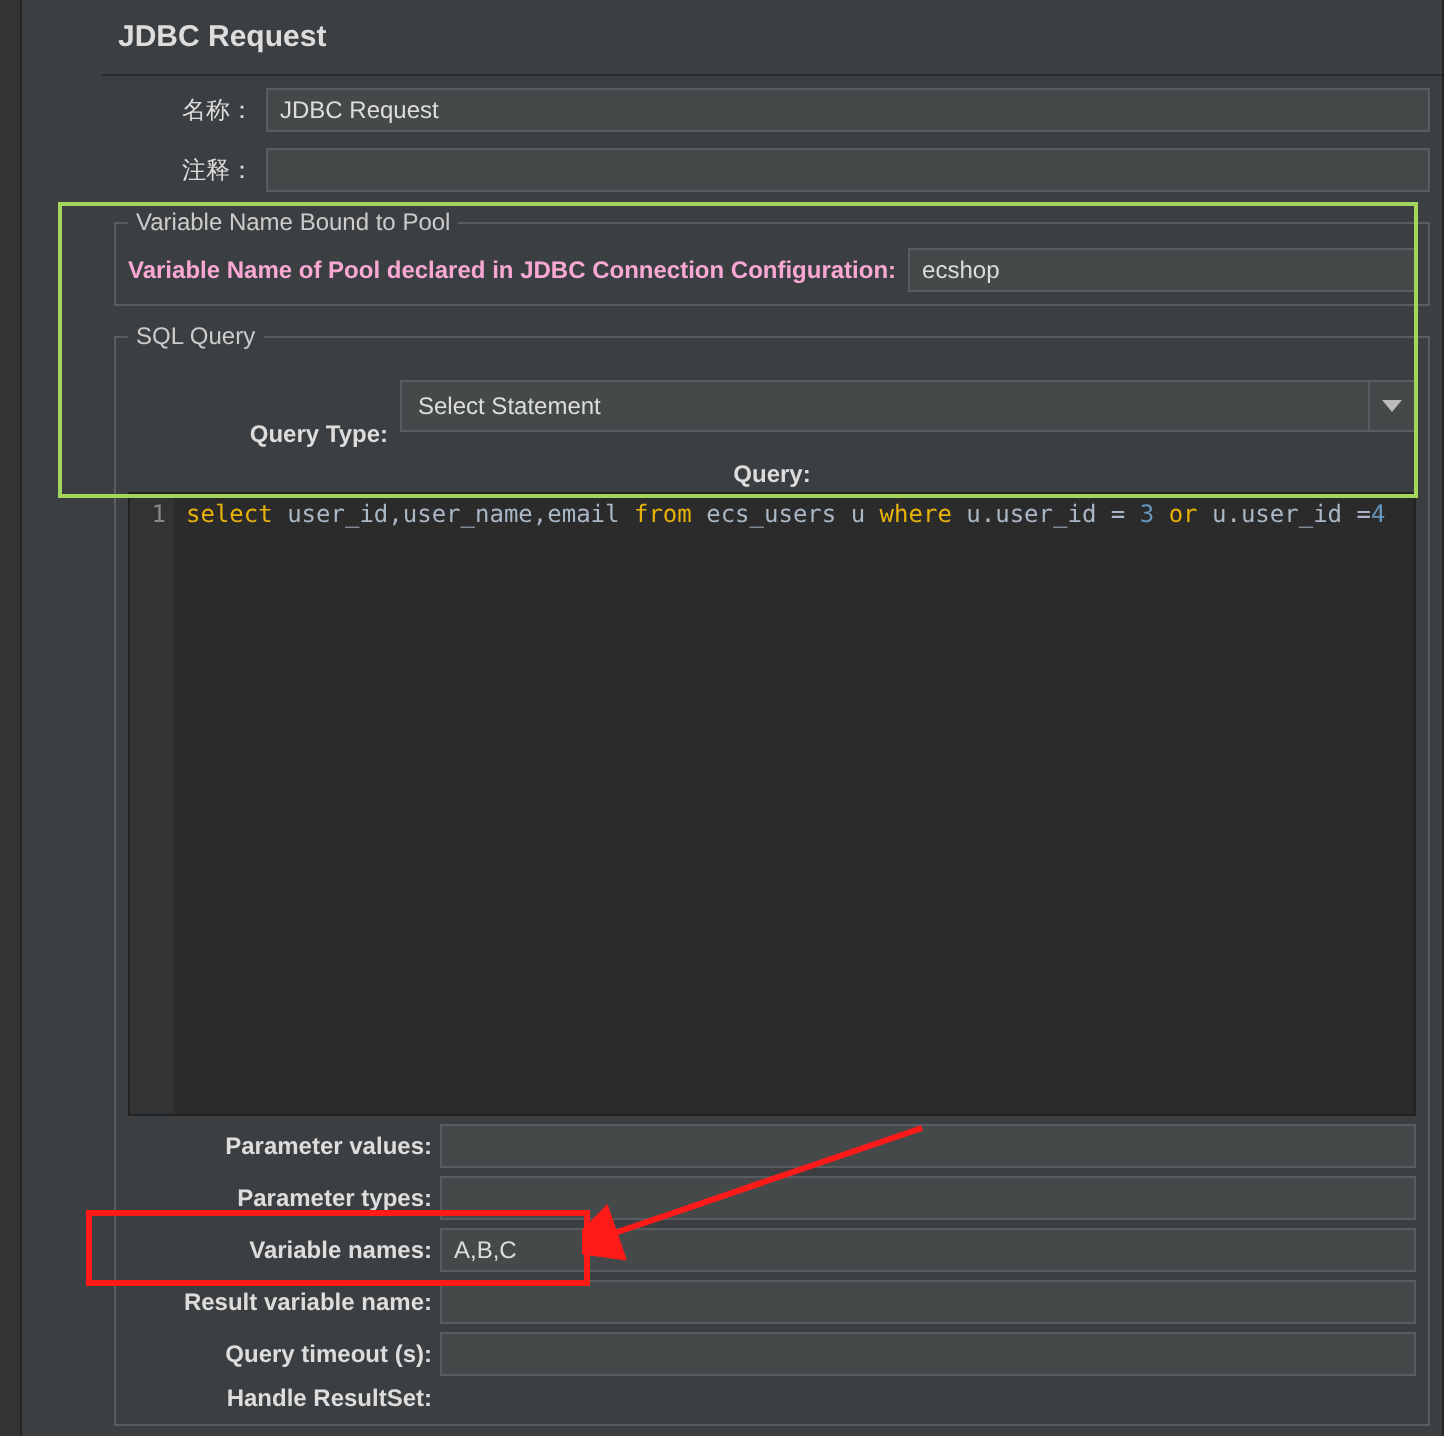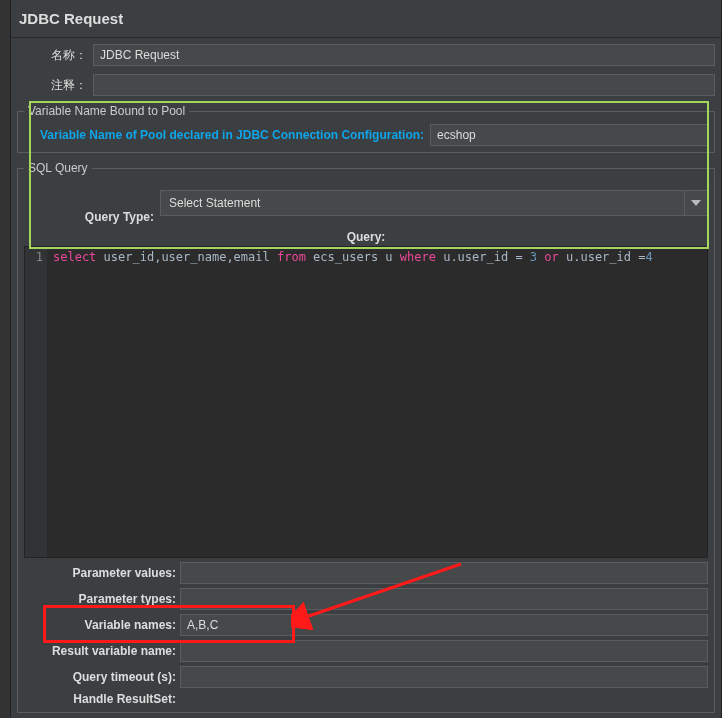--- a/index.html
+++ b/index.html
@@ -16,20 +16,21 @@
   .panel{
     box-sizing:border-box;
     width:712px;
     height:718px;
     margin-left:10px;
     border-left:1px solid #222;
     border-right:1px solid #222;
     background:#3c3f41;
     display:flex;
     flex-direction:column;
+    padding-left:40px;
   }
   .title-bar{
     padding:10px 8px 10px 8px;
     font-size:15px;
     font-weight:bold;
     color:#ddd;
     border-bottom:1px solid #2b2b2b;
   }
   .body{
     flex:1;
@@ -71,24 +72,23 @@
     font-weight:normal;
     padding:0 4px;
     font-size:12px;
   }
   .pool-row{
     display:flex;
     align-items:center;
     gap:6px;
   }
   .pool-row .plabel{
-    color:#0ea5e9;
+    color:#f9a8d4;
     font-weight:bold;
     white-space:nowrap;
-    margin-left:16px;
   }
   .qtype-row{
     display:flex;
     align-items:center;
     gap:6px;
     margin-bottom:4px;
   }
   .qtype-row .qlabel{
     width:130px;
     text-align:right;
@@ -147,21 +147,21 @@
     box-sizing:border-box;
     line-height:16px;
   }
   .code{
     flex:1;
     padding:2px 6px;
     color:#bbb;
     line-height:16px;
     white-space:pre;
   }
-  .kw{ color:#ec4899; }
+  .kw{ color:#eab308; }
   .id{ color:#a9b7c6; }
   .num{ color:#6897bb; }
 
   .param-row{
     display:flex;
     align-items:center;
     gap:4px;
     margin-top:4px;
   }
   .param-row .plab{

